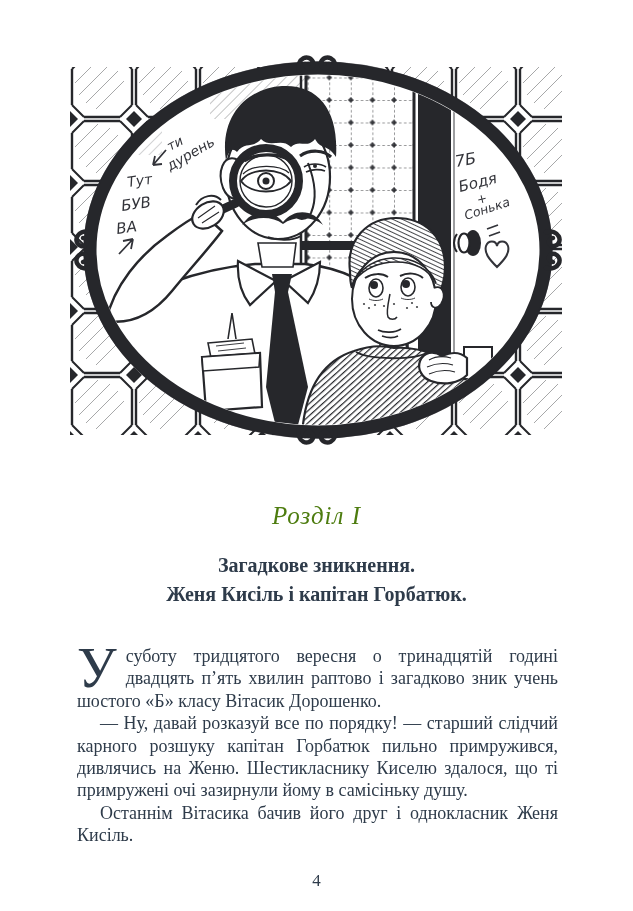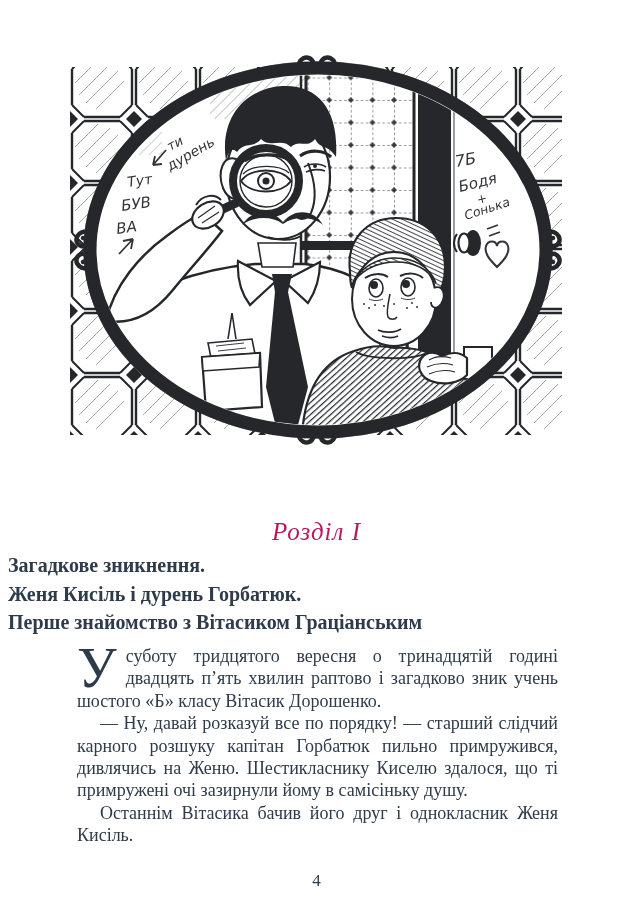--- a/index.html
+++ b/index.html
@@ -2,25 +2,25 @@
 <html><head>
 <meta charset="utf-8">
 <style>
   html,body{margin:0;padding:0;background:#ffffff;}
   .page{
     position:relative;width:633px;height:911px;margin:0 auto;background:#ffffff;
     font-family:"Liberation Serif", serif;color:#2e3b4a;overflow:hidden;
   }
   .illustration{position:absolute;top:55px;left:70px;width:492px;height:390px;}
   .chapter-title{
-    position:absolute;top:502px;left:0;right:0;margin:16px;text-align:center;
-    font-style:italic;font-weight:normal;font-size:25px;letter-spacing:1px;color:#be185d;
+    position:absolute;top:502px;left:0;right:0;margin:0;text-align:center;
+    font-style:italic;font-weight:normal;font-size:25px;letter-spacing:1px;color:#4d7c0f;
   }
   .subtitle{
-    position:absolute;top:551px;left:8px;right:0;text-align:left;
+    position:absolute;top:551px;left:0;right:0;text-align:center;
     font-weight:bold;font-size:20px;line-height:28.5px;color:#2e3b4a;
   }
   .body-text{
     position:absolute;top:645px;left:77px;width:481px;
     font-size:18px;line-height:22.4px;text-align:justify;color:#2e3b4a;
   }
   .body-text p{margin:0;padding:0;}
   .indent{text-indent:23px;}
   .dropcap{
     float:left;font-size:56px;line-height:41px;padding:3px 9px 0 0;
@@ -221,22 +221,21 @@
       <use href="#curlpair" transform="translate(247,383) scale(1,-1)"></use>
       <use href="#curlpair" transform="translate(11,195) rotate(-90)"></use>
       <use href="#curlpair" transform="translate(485,195) rotate(90)"></use>
     </svg>
   </div>
 
   <h2 class="chapter-title">Розділ I</h2>
 
   <div class="subtitle">
     <div>Загадкове зникнення.</div>
-    <div>Женя Кисіль і дурень Горбатюк.</div>
-    <div>Перше знайомство з Вітасиком Граціанським</div>
+    <div>Женя Кисіль і капітан Горбатюк.</div>
   </div>
 
   <div class="body-text">
     <p>
       <span class="dropcap">У</span><span>суботу тридцятого вересня о тринадцятій годині двадцять п’ять хвилин раптово і загадково зник учень шостого «Б» класу Вітасик Дорошенко.</span>
     </p>
     <p class="indent">— Ну, давай розказуй все по порядку! — старший слідчий карного розшуку капітан Горбатюк пильно примружився, дивлячись на Женю. Шестикласнику Киселю здалося, що ті примружені очі зазирнули йому в самісіньку душу.</p>
     <p class="indent">Останнім Вітасика бачив його друг і однокласник Женя Кисіль.</p>
   </div>
 

